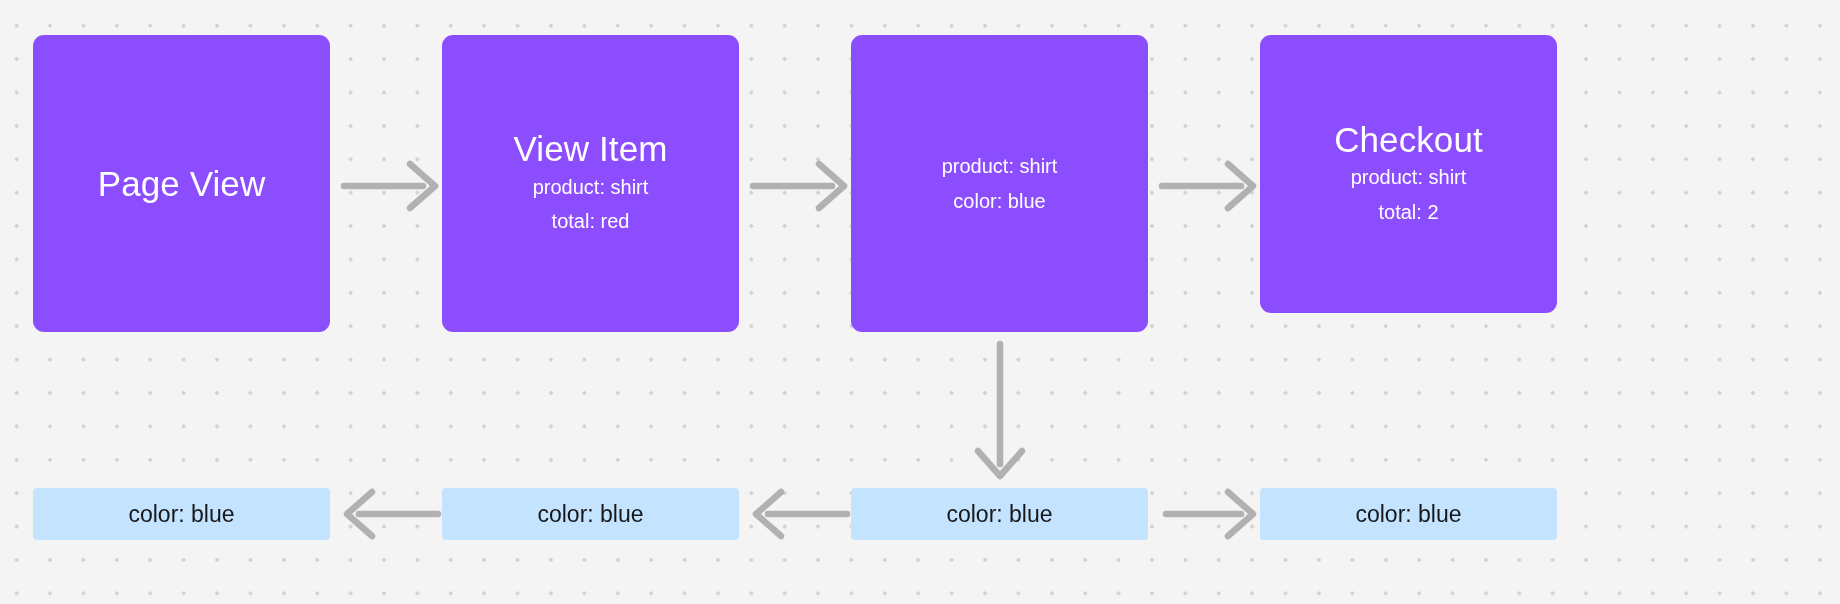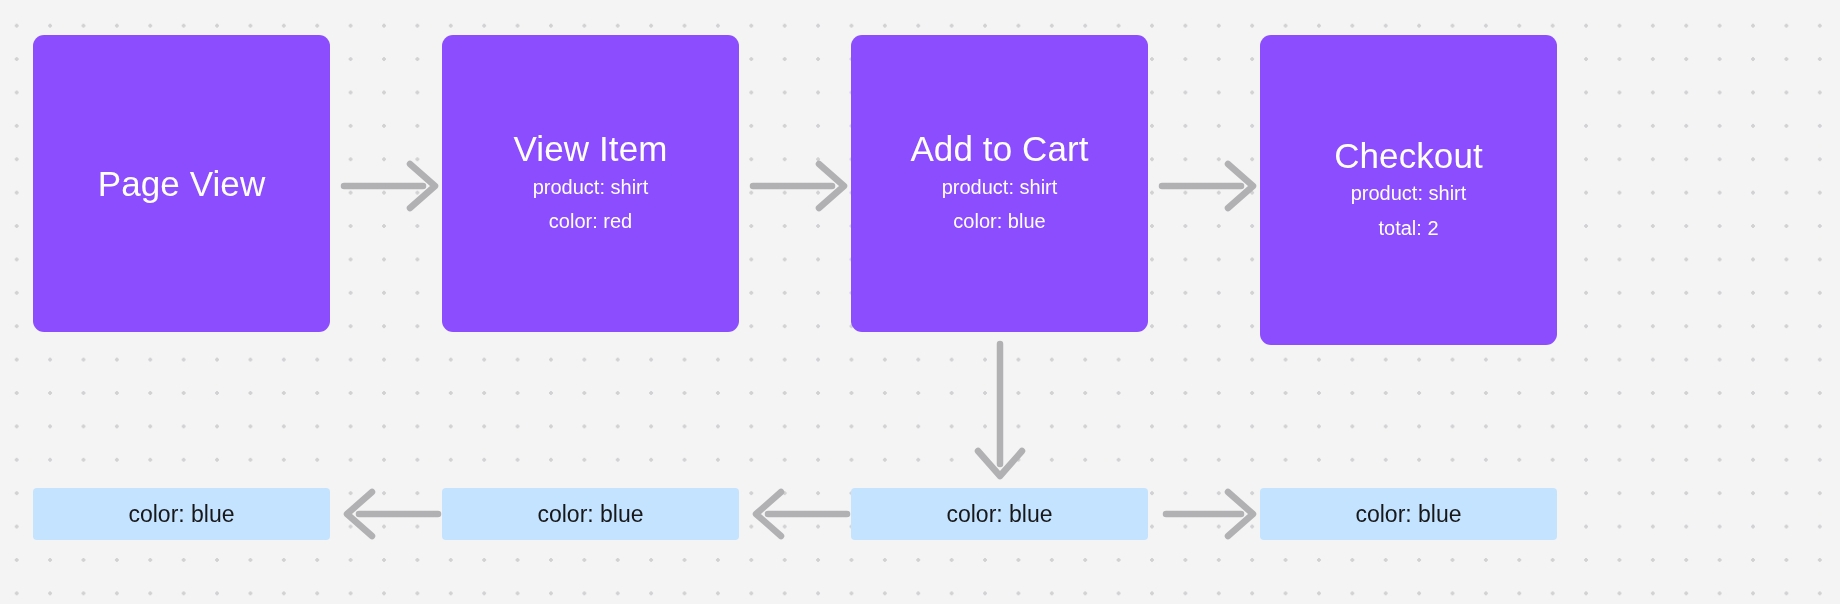--- a/index.html
+++ b/index.html
@@ -88,30 +88,29 @@
 
 <div id="canvas">
 
   <div class="event-node" style="left:33px; top:35px; width:297px; height:297px;">
     <div class="event-title">Page View</div>
   </div>
 
   <div class="event-node" style="left:442px; top:35px; width:297px; height:297px;">
     <div class="event-title">View Item</div>
     <div class="event-prop">product: shirt</div>
-    <div class="event-prop">color: red</div>
+    <div class="event-prop">total: red</div>
   </div>
 
   <div class="event-node" style="left:851px; top:35px; width:297px; height:297px;">
-    <div class="event-title">Add to Cart</div>
     <div class="event-prop">product: shirt</div>
     <div class="event-prop">color: blue</div>
   </div>
 
-  <div class="event-node" style="left:1260px; top:35px; width:297px; height:310px;">
+  <div class="event-node" style="left:1260px; top:35px; width:297px; height:278px;">
     <div class="event-title">Checkout</div>
     <div class="event-prop">product: shirt</div>
     <div class="event-prop">total: 2</div>
   </div>
 
   <div class="prop-node" style="left:33px; top:488px; width:297px; height:52px;">
     <span>color: blue</span>
   </div>
 
   <div class="prop-node" style="left:442px; top:488px; width:297px; height:52px;">

